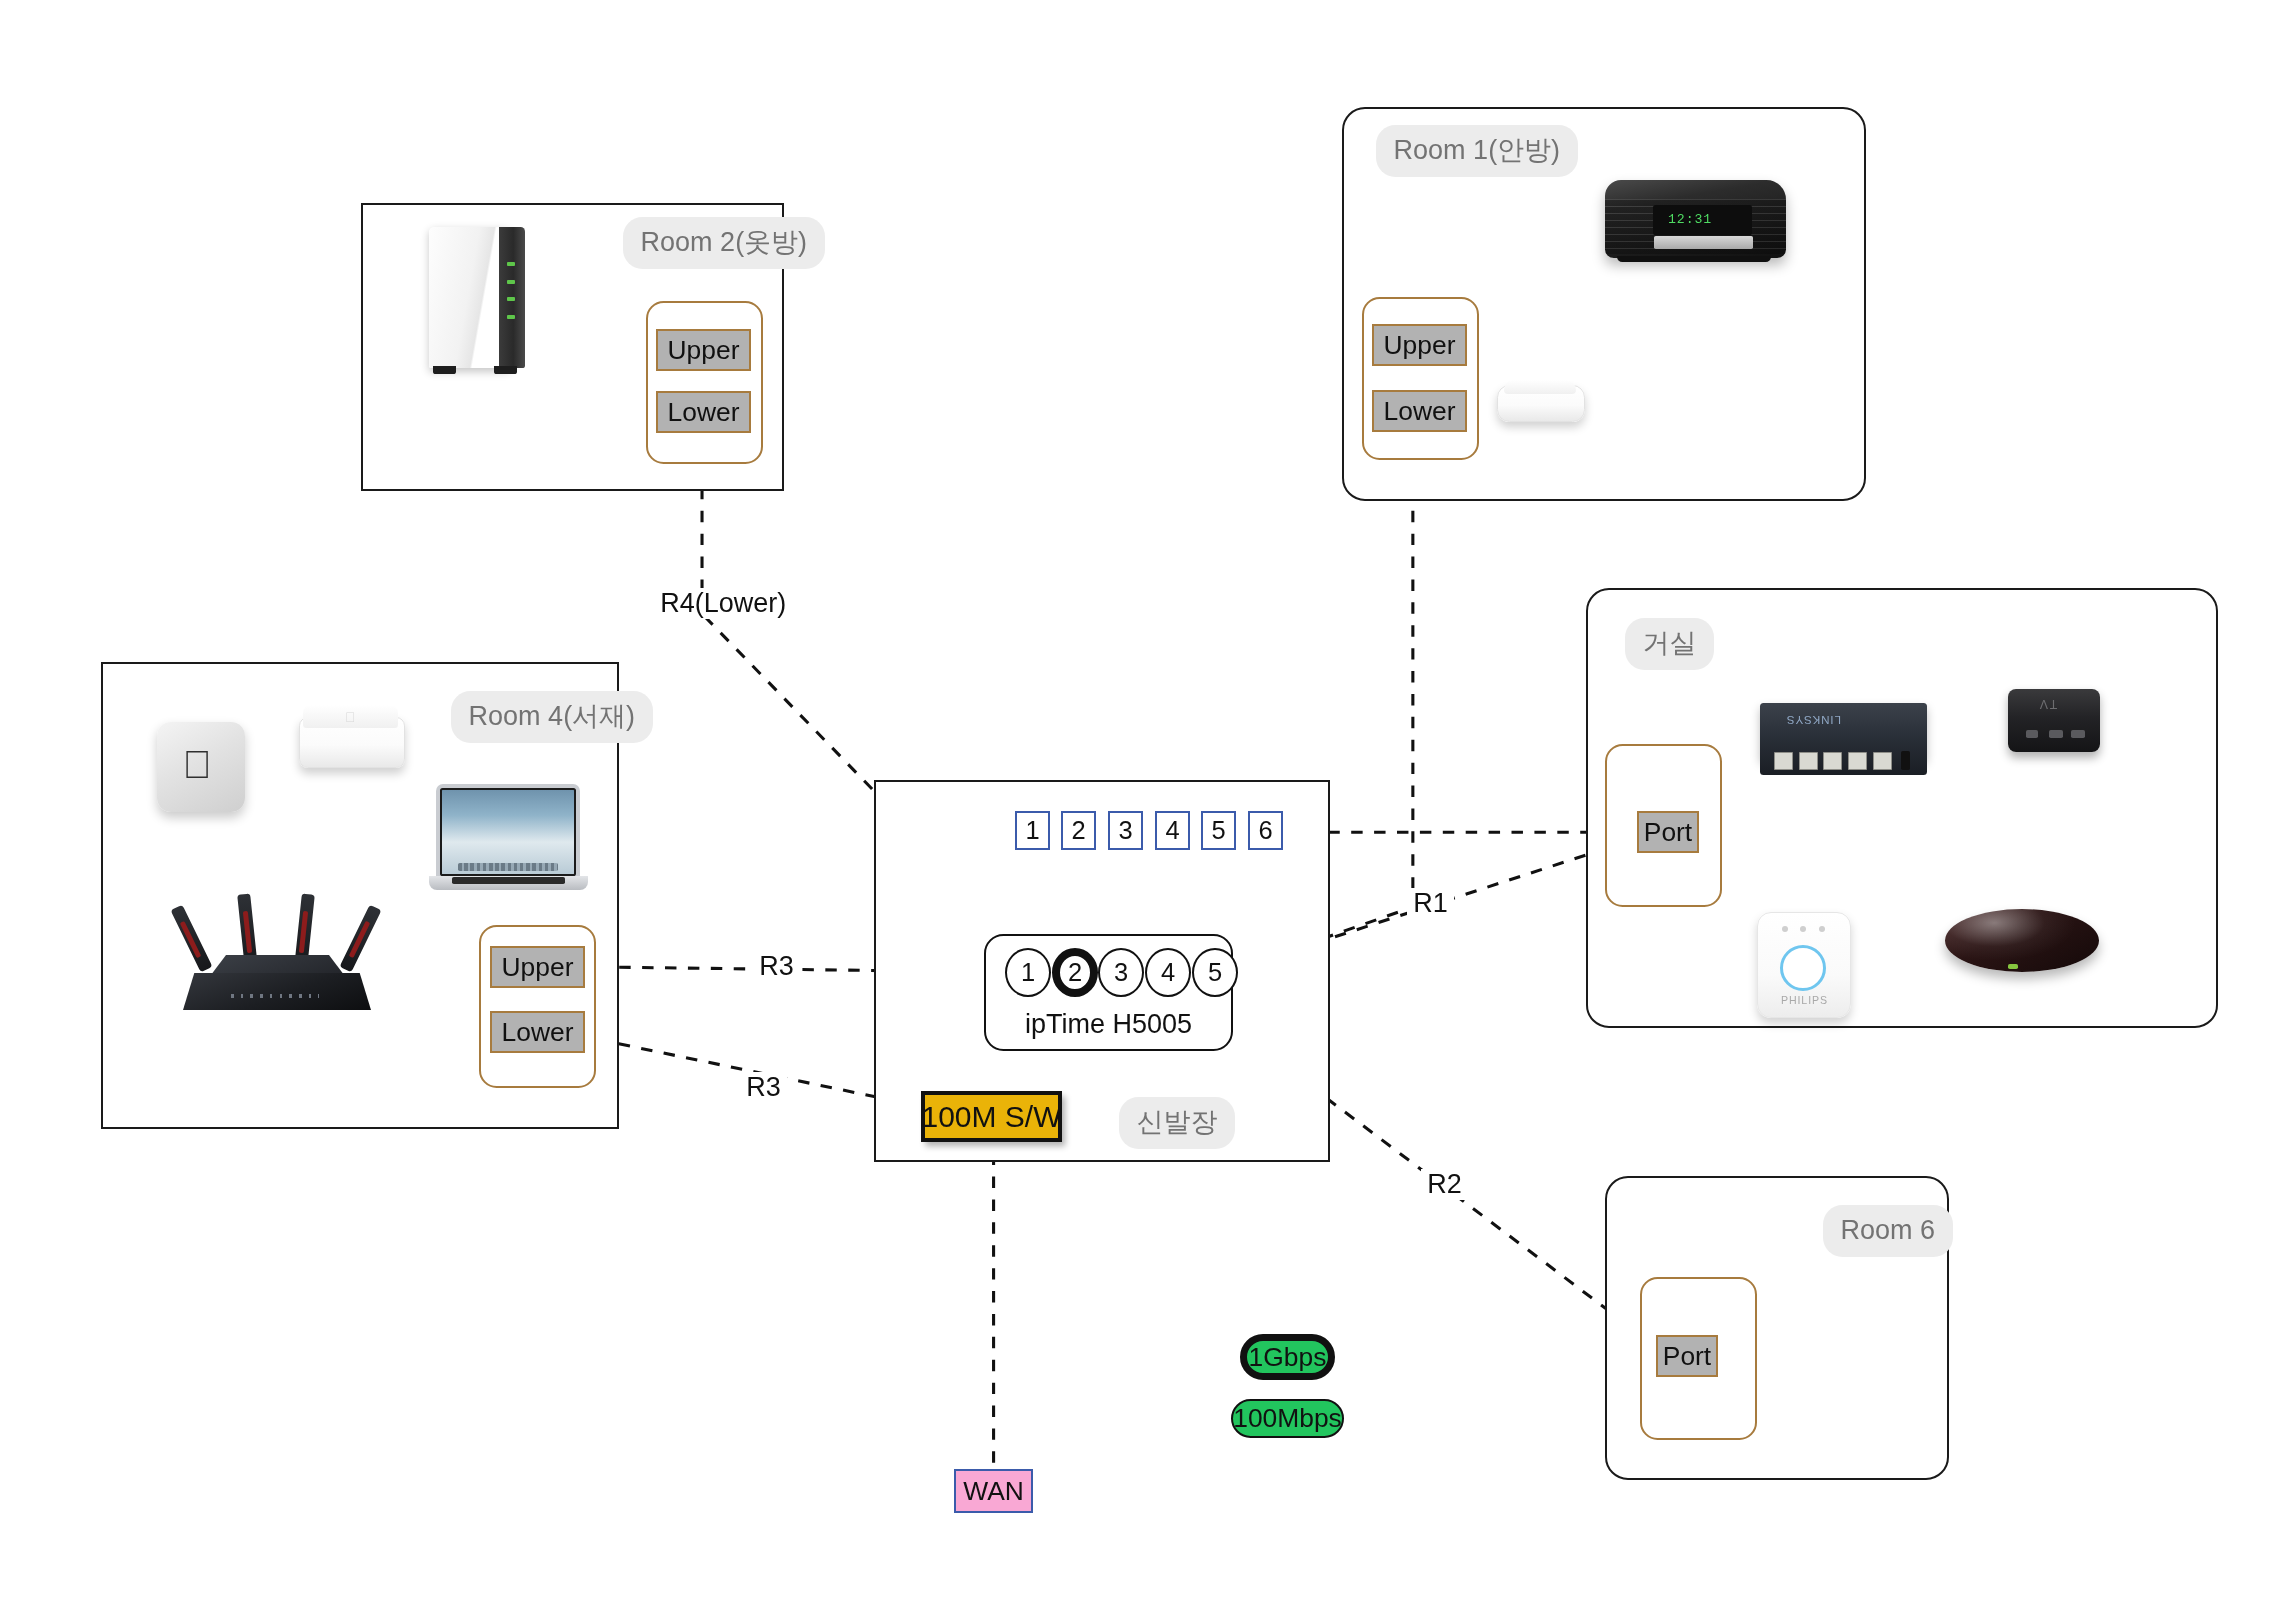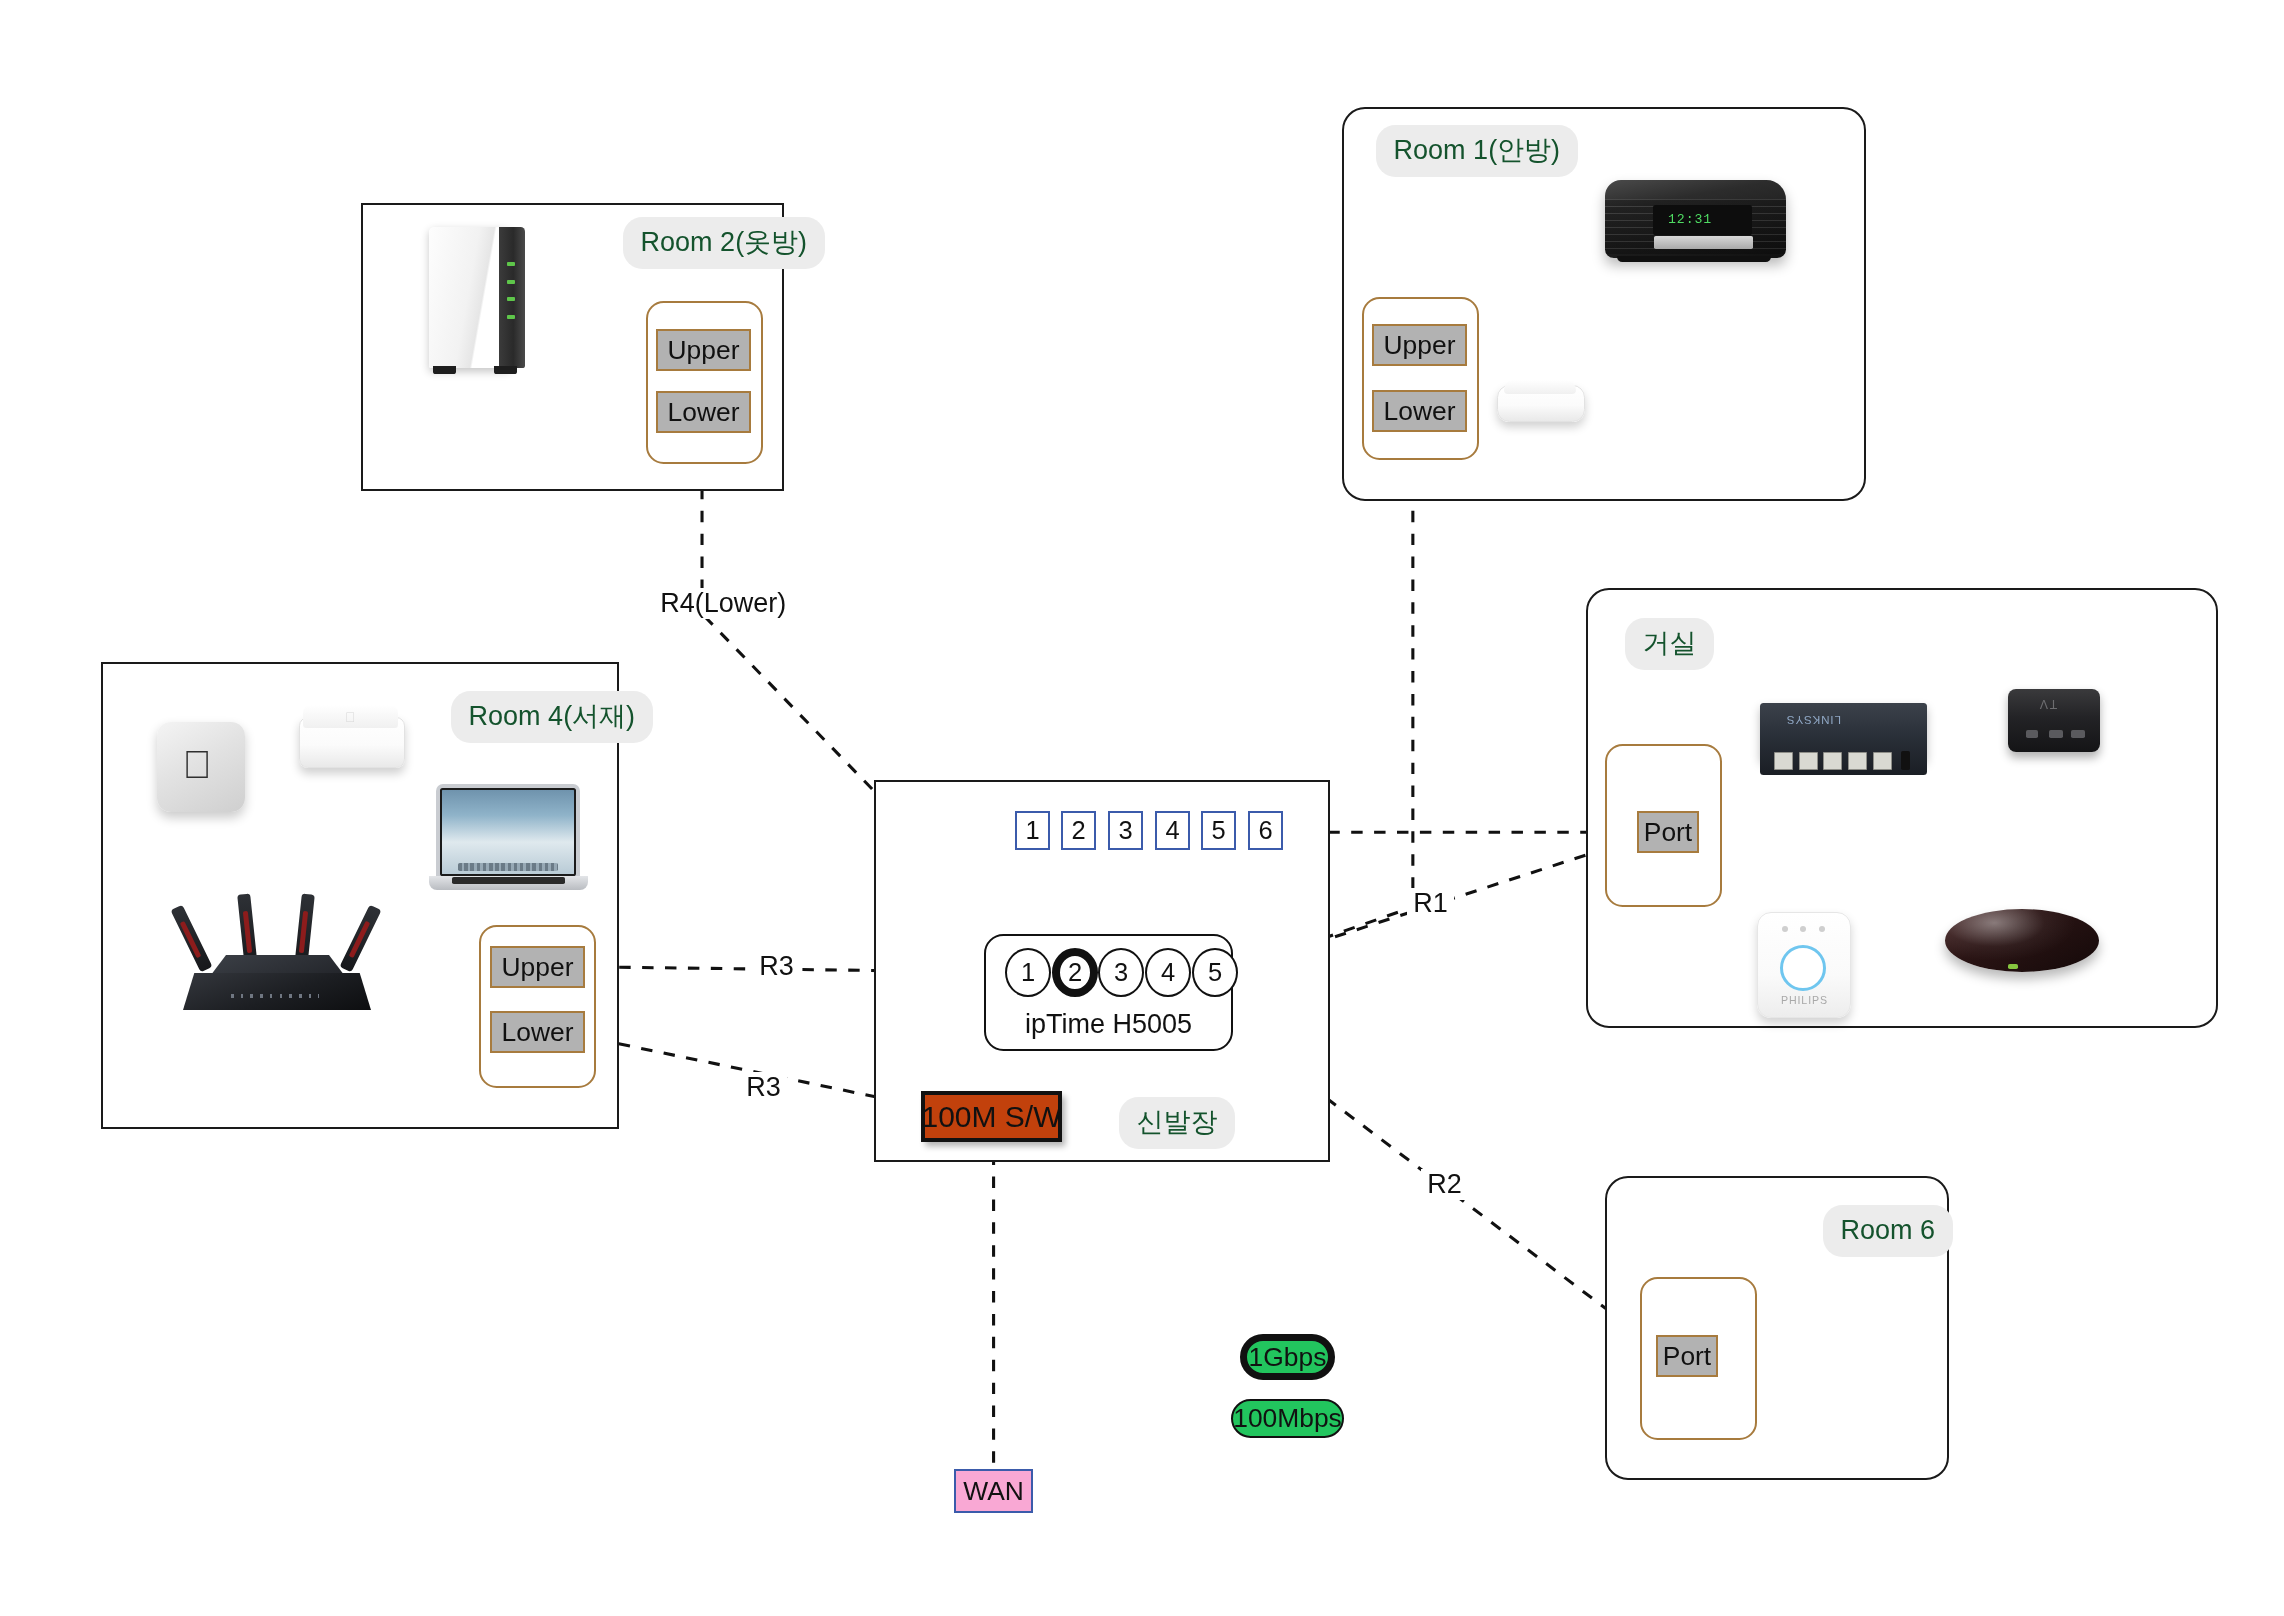--- a/index.html
+++ b/index.html
@@ -31,21 +31,21 @@
     box-sizing: border-box;
     background: #ffffff;
     border: 2.6px solid #1a1a1a;
   }
   .room.rounded { border-radius: 23px; }
 
   .room-label {
     position: absolute;
     background: #ececec;
     border-radius: 19.4px;
-    color: #14532d;
+    color: #737373;
     font-size: 27px;
     line-height: 1;
     padding: 11.5px 17.6px 13.2px 17.6px;
     white-space: nowrap;
   }
 
   
   .plate {
     position: absolute;
     box-sizing: border-box;
@@ -112,21 +112,21 @@
     display: flex;
     align-items: center;
     justify-content: center;
   }
   .lanport.gig { border-width: 8px; }
 
   
   .swbox {
     position: absolute;
     box-sizing: border-box;
-    background: #c2410c;
+    background: #eab308;
     border: 4.4px solid #111111;
     color: #111111;
     font-size: 30px;
     line-height: 1;
     display: flex;
     align-items: center;
     justify-content: center;
     box-shadow: 4.4px 5.3px 6.2px rgba(0,0,0,0.30);
     white-space: nowrap;
   }

